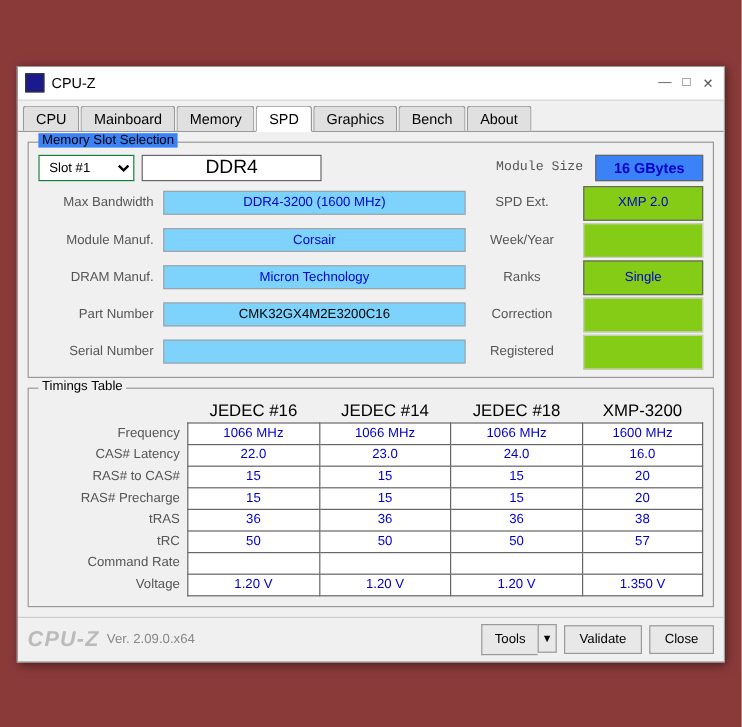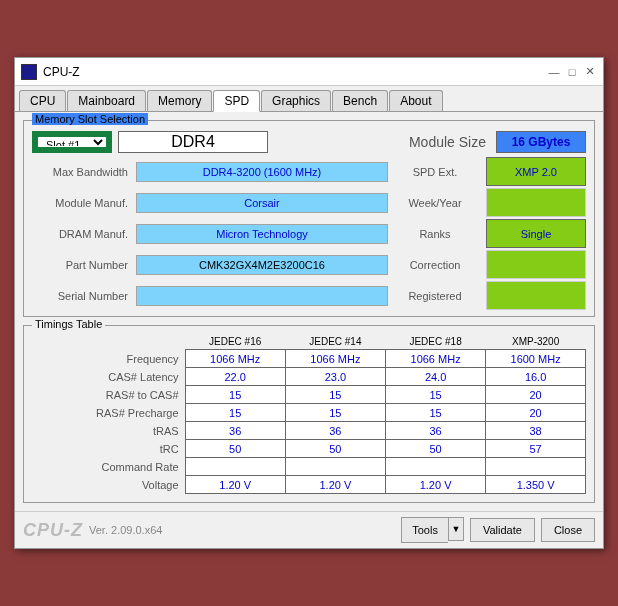--- a/index.html
+++ b/index.html
@@ -104,40 +104,41 @@
       display: flex;
       align-items: center;
       gap: 6px;
       margin-bottom: 4px;
       margin-top: 4px;
     }
     .slot-select {
       width: 80px;
       height: 22px;
       font-size: 11px;
-      border: 6px solid #15803d;
+      border: 1px solid #15803d;
       background: #fff;
       padding: 1px 4px;
     }
     .slot-type-box {
       width: 150px;
       height: 22px;
       border: 1px solid #666;
       background: #fff;
       display: flex;
       align-items: center;
       justify-content: center;
       font-size: 16px;
       color: #000;
     }
     .module-label {
-      font-size: 14px;
+      font-size: 11px;
       color: #555;
       margin-left: auto;
       margin-right: 4px;
+      font-family: Liberation Mono, monospace;
     }
     .module-val {
       width: 90px;
       height: 22px;
       border: 1px solid #666;
       background: #3b82f6;
       display: flex;
       align-items: center;
       justify-content: center;
       font-size: 12px;
@@ -213,21 +214,21 @@
       width: 100%;
       border-collapse: collapse;
       margin-top: 4px;
       font-size: 11px;
     }
     .timings-table th {
       font-weight: normal;
       color: #000;
       text-align: center;
       padding: 2px 4px;
-      font-size: 10px;
+      font-size: 14px;
     }
     .timings-table td {
       padding: 1px 3px;
       text-align: center;
     }
     .timings-table td.row-label {
       text-align: right;
       color: #555;
       font-size: 11px;
       padding-right: 6px;

